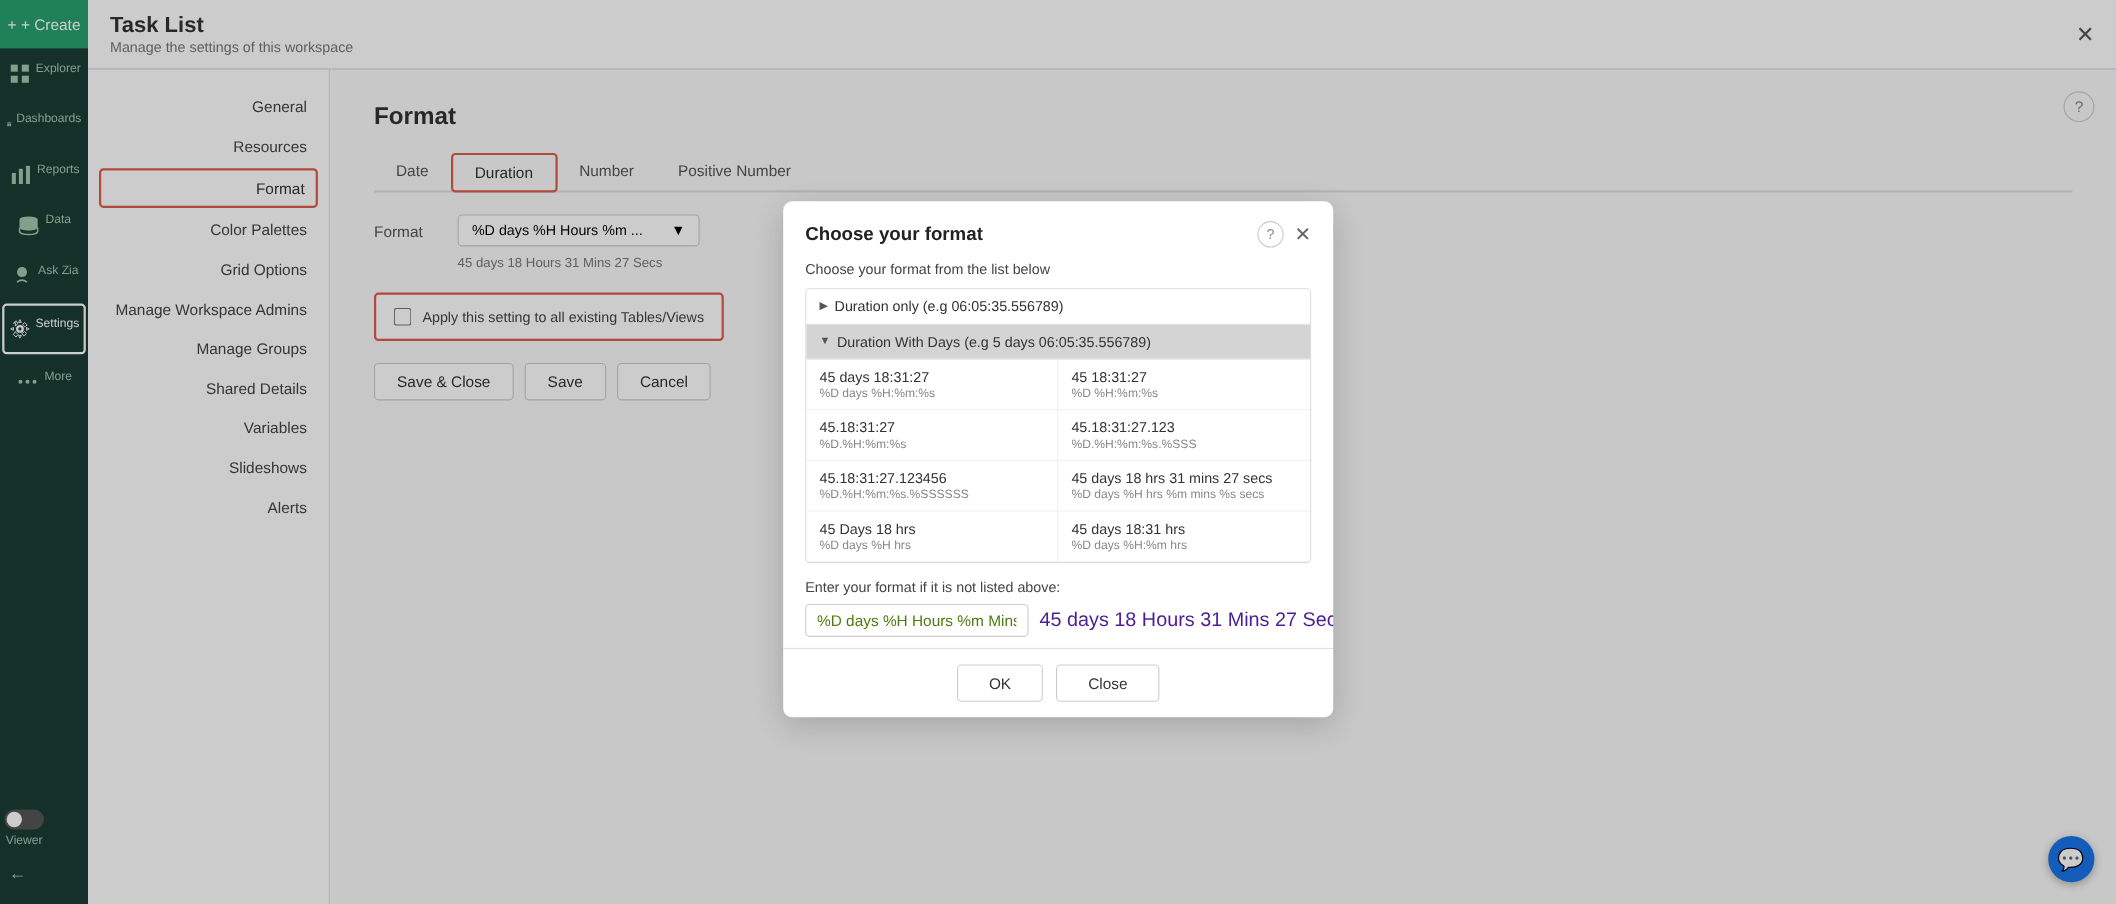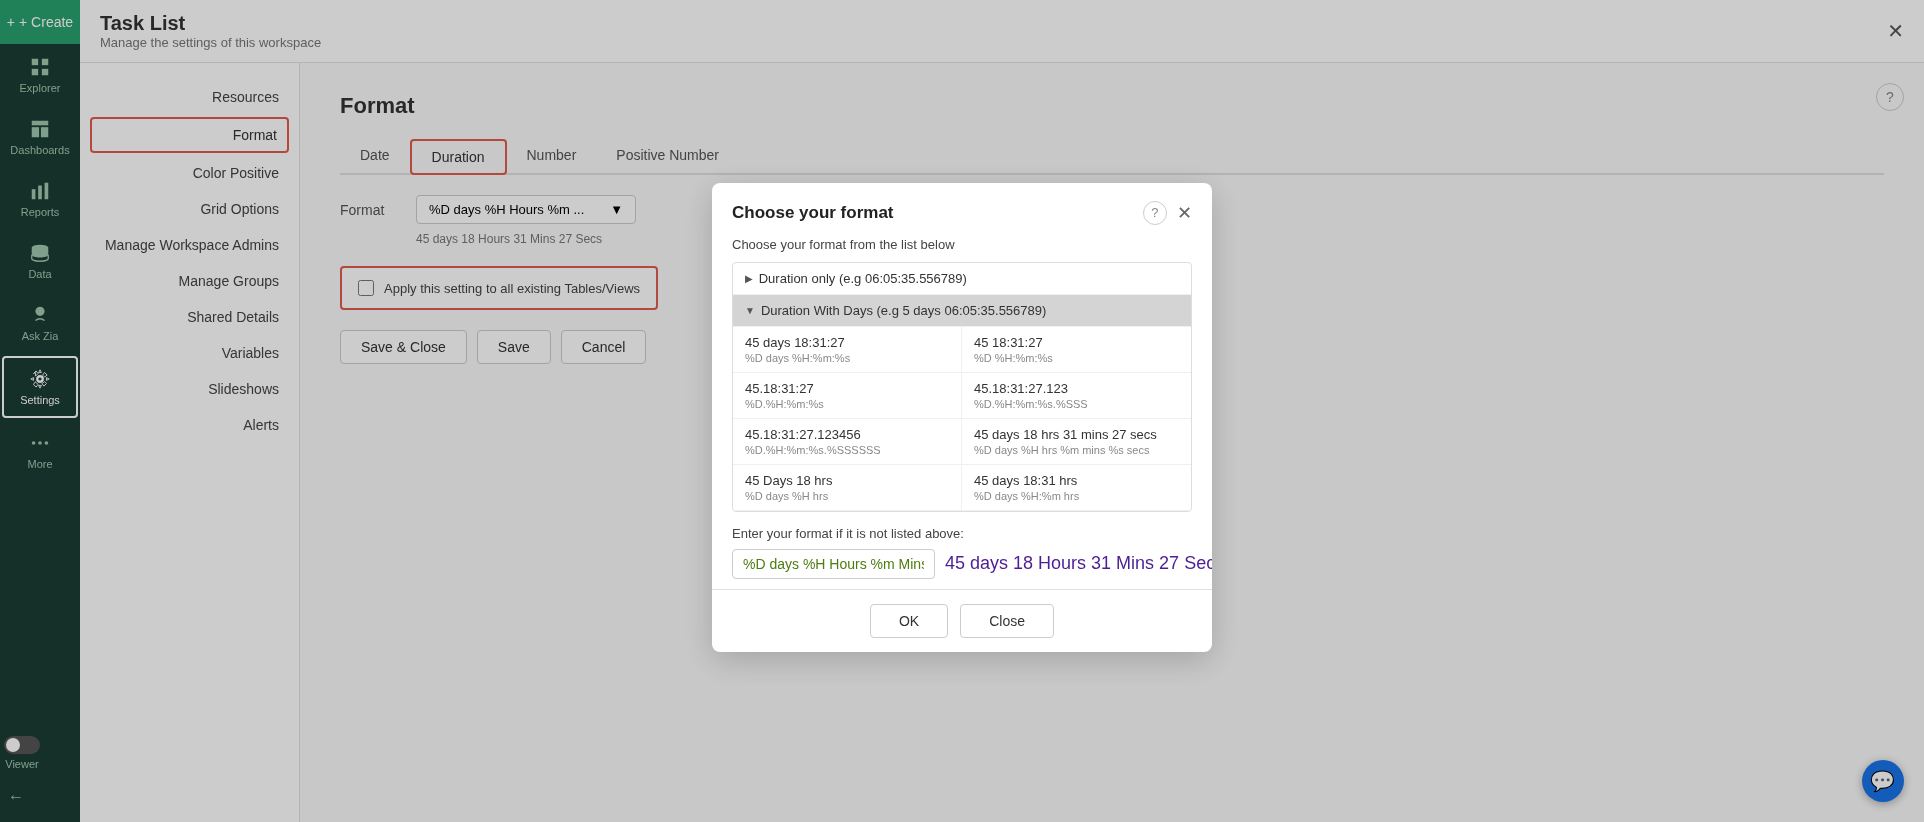--- a/index.html
+++ b/index.html
@@ -24,22 +24,22 @@
       justify-content: center;
       gap: 4px;
       padding: 14px 0;
       color: white;
       font-size: 14px;
       font-weight: 500;
       cursor: pointer;
     }
     .sidebar-item {
       display: flex;
-      flex-direction: column;
-      align-items: center;
+      flex-direction: row;
+      align-items: flex-start;
       justify-content: center;
       width: 100%;
       padding: 10px 4px;
       gap: 4px;
       cursor: pointer;
       color: #a0c8b0;
       font-size: 11px;
       border: 2px solid transparent;
     }
     .sidebar-item.active {
@@ -404,23 +404,24 @@
     <div class="header-left">
       <h1>Task List</h1>
       <p>Manage the settings of this workspace</p>
     </div>
     <button class="header-close">✕</button>
   </div>
 
   <div class="content-layout">
 
     <div class="left-nav">
+      <div class="left-nav-item">General</div>
       <div class="left-nav-item">Resources</div>
       <div class="left-nav-item active">Format</div>
-      <div class="left-nav-item">Color Positive</div>
+      <div class="left-nav-item">Color Palettes</div>
       <div class="left-nav-item">Grid Options</div>
       <div class="left-nav-item">Manage Workspace Admins</div>
       <div class="left-nav-item">Manage Groups</div>
       <div class="left-nav-item">Shared Details</div>
       <div class="left-nav-item">Variables</div>
       <div class="left-nav-item">Slideshows</div>
       <div class="left-nav-item">Alerts</div>
     </div>
 
     <div class="settings-panel">

